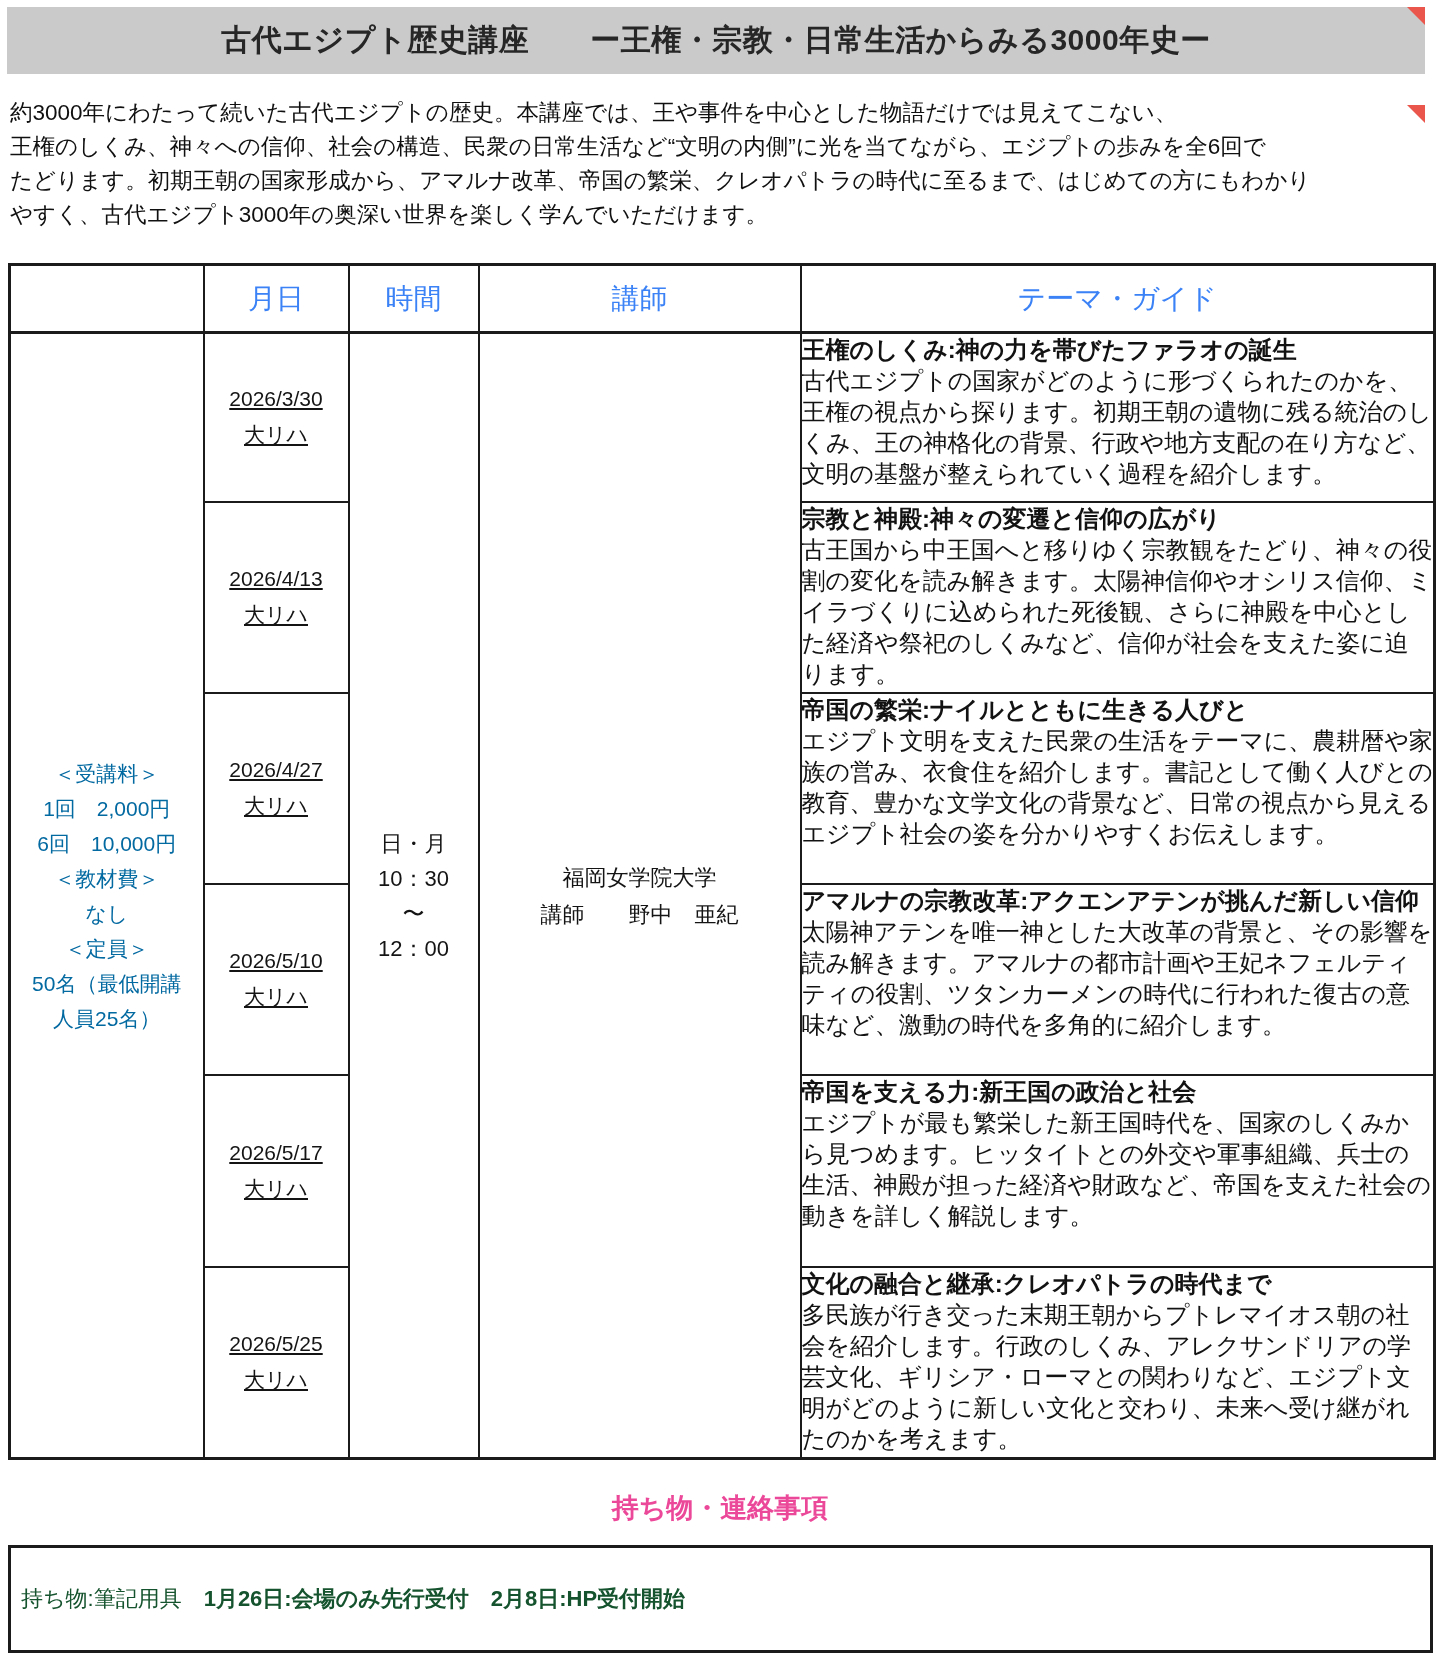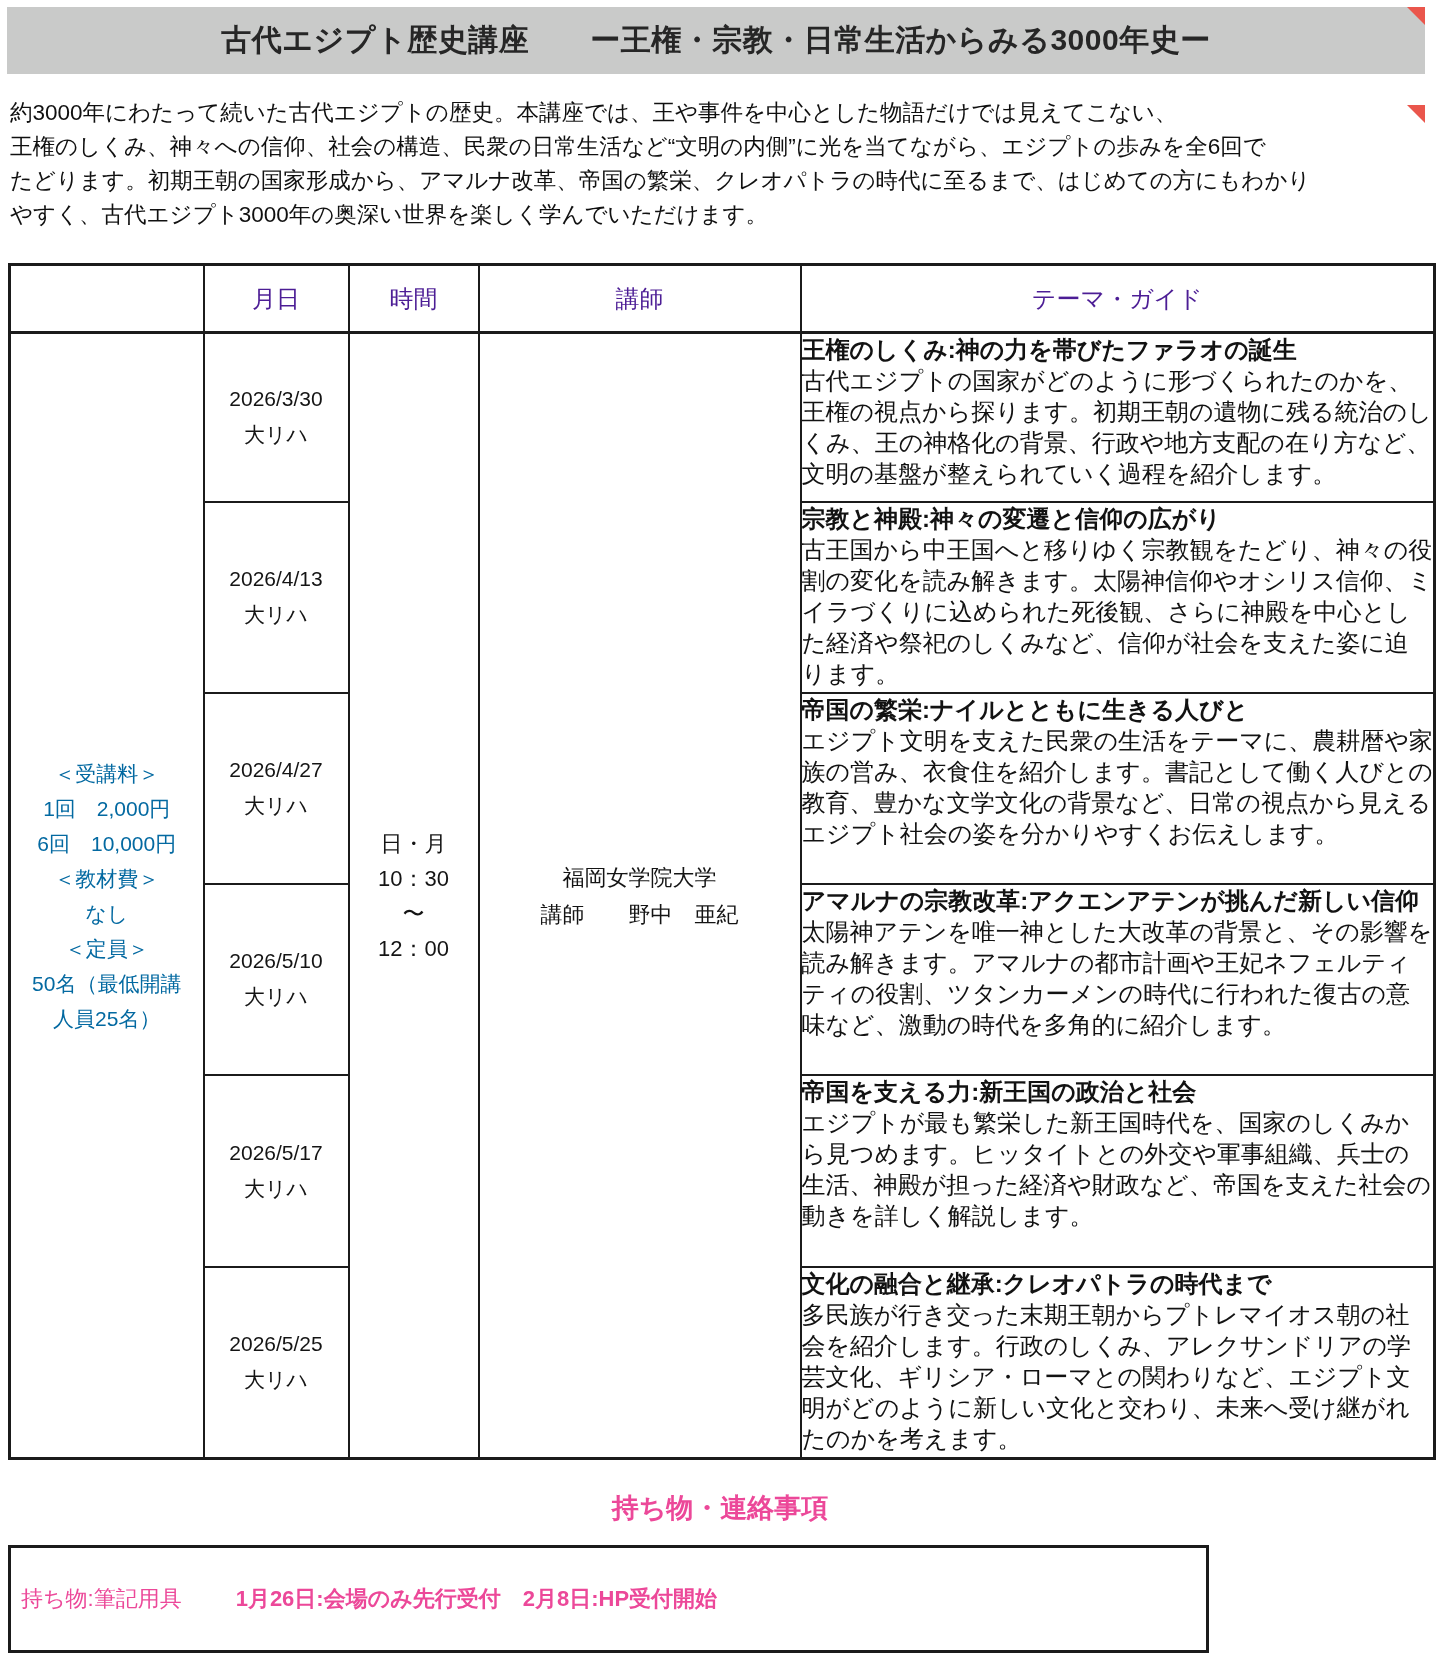--- a/index.html
+++ b/index.html
@@ -29,48 +29,48 @@
   .intro .line{display:block;white-space:nowrap;}
   
   table.schedule{
     position:absolute;left:8px;top:263px;width:1425px;
     border-collapse:collapse;table-layout:fixed;
     border:3px solid #1b1b1b;
   }
   table.schedule th,table.schedule td{border:2px solid #1b1b1b;padding:0;}
   tr.head th{
     border-bottom:3px solid #1b1b1b;
-    font-size:24px;font-weight:normal;text-align:center;vertical-align:middle;color:#4c1d95;
+    font-size:28px;font-weight:normal;text-align:center;vertical-align:middle;color:#3b82f6;
   }
   td.cell-info{vertical-align:middle;text-align:center;font-size:21px;color:#0369a1;}
   .info-line{display:block;line-height:35px;white-space:nowrap;}
   .info-gap{height:69px;}
-  td.cell-date{font-size:21px;text-align:center;vertical-align:middle;color:#141414;}
+  td.cell-date{font-size:21px;text-align:center;vertical-align:middle;color:#141414;text-decoration:underline;}
   .date-line{display:block;line-height:36px;}
   td.cell-time{font-size:22px;text-align:center;vertical-align:middle;color:#141414;margin-top:28px;}
   .time-line{display:block;line-height:35px;}
   .time-gap{height:31px;}
   td.cell-lect{font-size:22px;text-align:center;vertical-align:middle;color:#141414;}
   .lect-line{display:block;line-height:37px;white-space:nowrap;}
   td.cell-theme{
     vertical-align:top;padding:8px 10px 0 12px;
     font-size:24px;line-height:31px;color:#121212;text-align:left;
   }
   .theme-title{font-weight:bold;display:block;}
   .theme-body{display:block;}
   
   .notes-heading{
     position:absolute;left:0;top:1490px;width:1440px;text-align:center;
     font-size:27px;font-weight:bold;color:#ec4899;
   }
   .notes-box{
-    position:absolute;left:8px;top:1545px;width:1201px;height:108px;
+    position:absolute;left:8px;top:1545px;width:1425px;height:108px;
     box-sizing:border-box;border:3px solid #1b1b1b;
     display:flex;align-items:center;padding-left:10px;
-    font-size:22px;color:#ec4899;white-space:nowrap;gap:32px;
+    font-size:22px;color:#14532d;white-space:nowrap;
   }
   .notes-bold{font-weight:bold;}
 </style>
 </head>
 <body>
 
 <div class="title-bar">
   <span class="title-text">古代エジプト歴史講座　　ー王権・宗教・日常生活からみる3000年史ー</span>
   <span class="corner-tri tri-titlebar"></span>
 </div>

